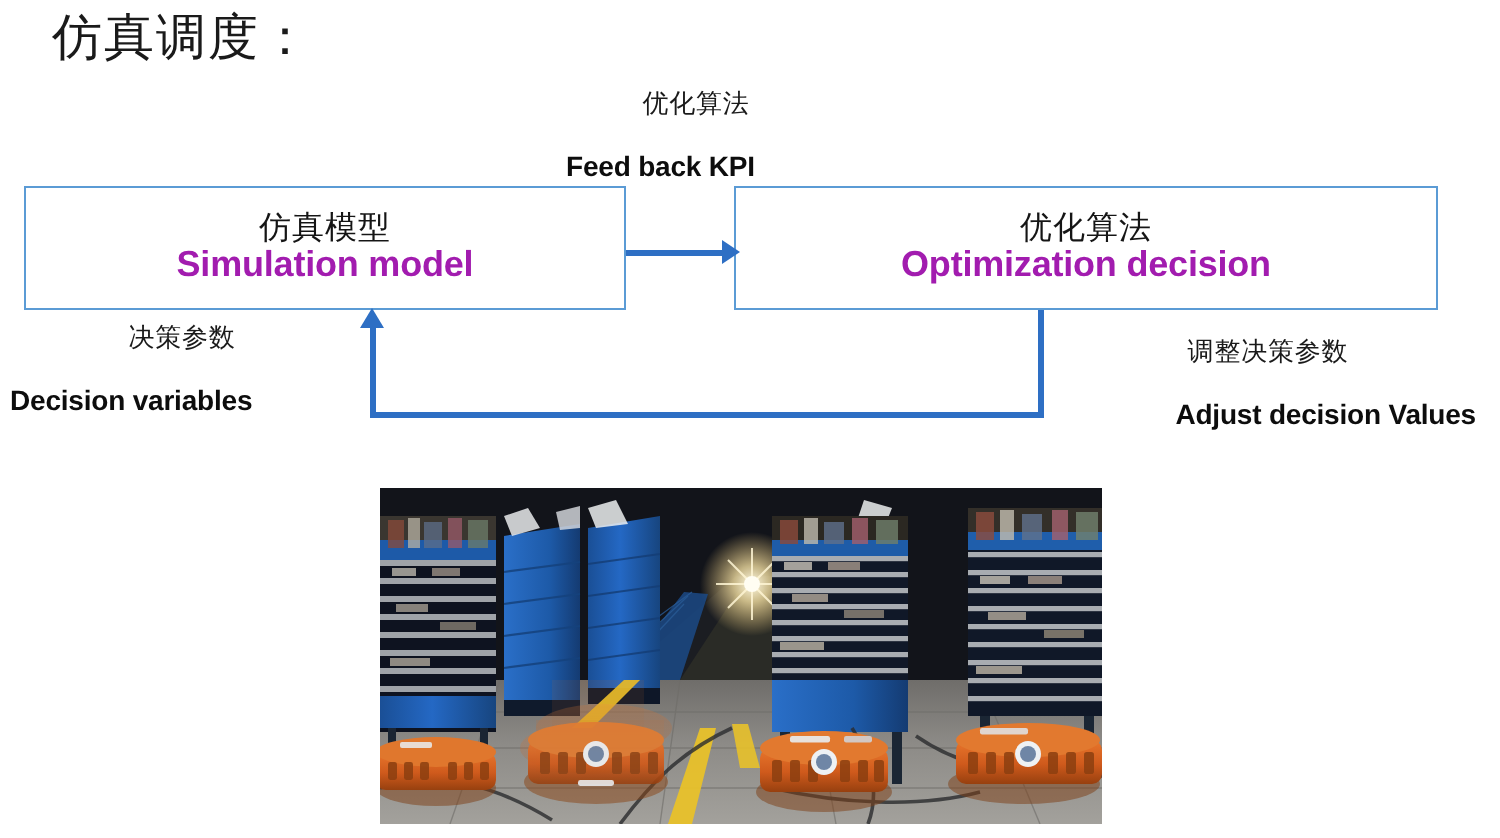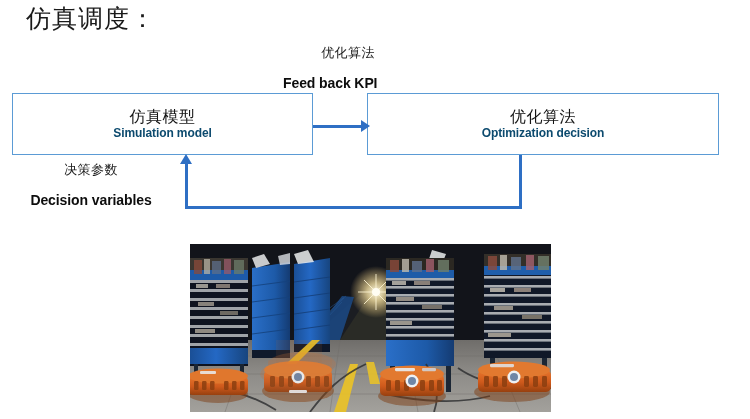--- a/index.html
+++ b/index.html
@@ -54,23 +54,23 @@
   .box-cn {
     font-family: "DejaVu Serif", "Liberation Serif", serif;
     font-size: 16px;
     font-weight: 400;
     color: #151515;
     letter-spacing: 0.5px;
     margin-bottom: 1px;
   }
   .box-en {
     font-family: "Liberation Sans", sans-serif;
-    font-size: 12px;
+    font-size: 18px;
     font-weight: 700;
-    color: #0c4a6e;
+    color: #a21caf;
     letter-spacing: -0.1px;
   }
 
   
   .arrow-mid-line {
     position: absolute;
     left: 313px;
     top: 125px;
     width: 50px;
     height: 3px;
@@ -146,21 +146,21 @@
     letter-spacing: -0.1px;
     margin-top: 16px;
   }
 
   .label-feedback { left: 283px; top: 46px; text-align: center; width: 130px; }
   .label-feedback .lbl-cn { text-align: center; }
   .label-feedback .lbl-en { text-align: left; }
 
   .label-decision { left: 5px; top: 163px; text-align: center; width: 172px; }
   .label-decision .lbl-cn { text-align: center; }
-  .label-decision .lbl-en { text-align: center; }
+  .label-decision .lbl-en { text-align: left; }
 
   .label-adjust { left: 530px; top: 170px; text-align: right; width: 208px; }
   .label-adjust .lbl-cn { text-align: center; }
   .label-adjust .lbl-en { text-align: right; }
 
   
   .photo {
     position: absolute;
     left: 190px;
     top: 244px;
@@ -199,20 +199,24 @@
   <div class="edge-label label-feedback">
     <span class="lbl-cn">优化算法</span>
     <span class="lbl-en">Feed back KPI</span>
   </div>
 
   <div class="edge-label label-decision">
     <span class="lbl-cn">决策参数</span>
     <span class="lbl-en">Decision variables</span>
   </div>
 
+  <div class="edge-label label-adjust">
+    <span class="lbl-cn">调整决策参数</span>
+    <span class="lbl-en">Adjust decision Values</span>
+  </div>
 
   <div class="photo">
     <svg width="361" height="168" viewBox="0 0 361 168" xmlns="http://www.w3.org/2000/svg">
       <defs>
         <linearGradient id="floorGrad" x1="0" y1="0" x2="0" y2="1">
           <stop offset="0%" stop-color="#6f6d6a"></stop>
           <stop offset="45%" stop-color="#8d8b87"></stop>
           <stop offset="100%" stop-color="#a3a19c"></stop>
         </linearGradient>
         <radialGradient id="lampGlow" cx="50%" cy="50%" r="50%">

